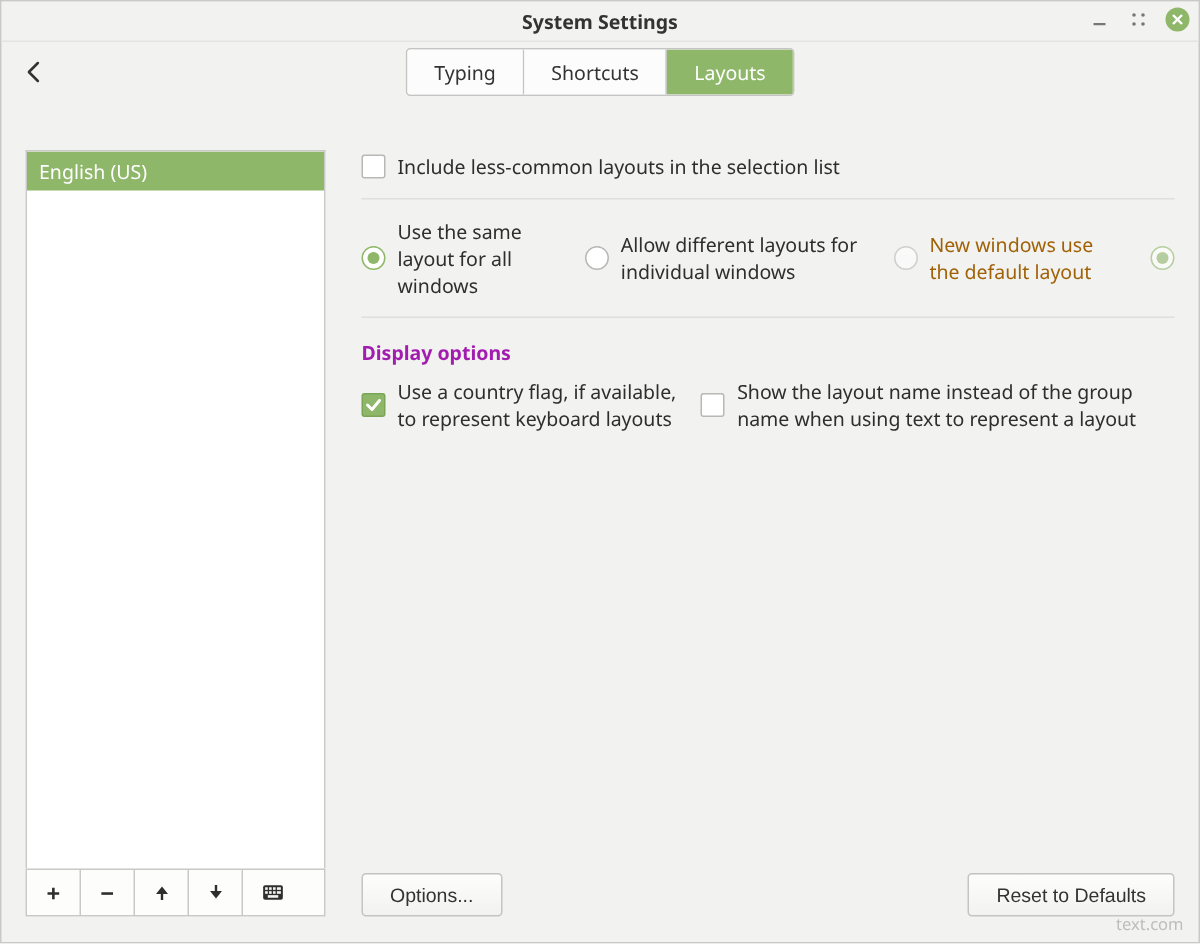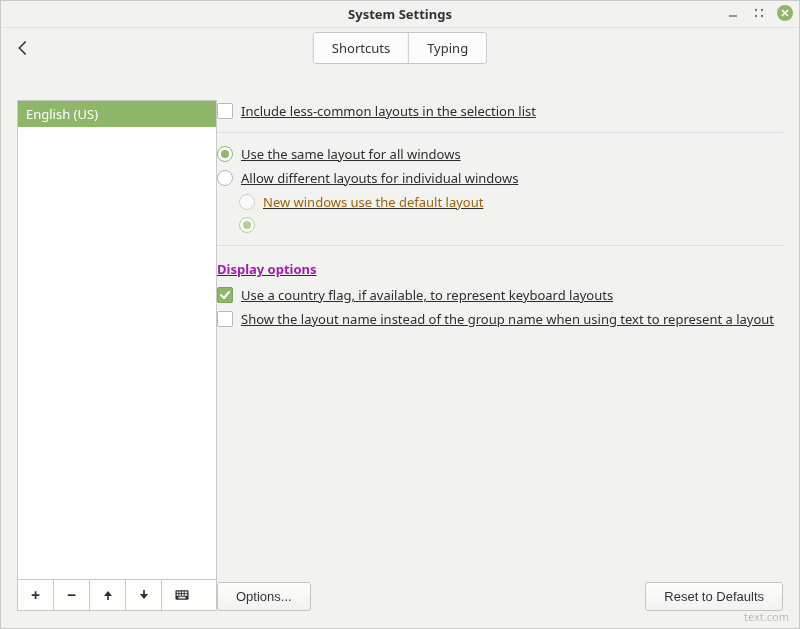--- a/index.html
+++ b/index.html
@@ -88,20 +88,21 @@
   }
   .tab:last-child{border-right:none;}
   .tab.active{
     background:#8fb76a;
     color:#fff;
   }
   
   .content {
     display:flex;
     padding: 32px 16px 16px 16px;
+    gap: 24px;
     height: calc(100% - 28px - 40px);
   }
   .sidebar {
     width: 200px;
     display:flex;
     flex-direction:column;
   }
   .layout-list {
     flex:1;
     background:#fff;
@@ -131,21 +132,20 @@
   }
   .tbtn:last-child{border-right:none; flex:0 0 40px;}
   .tbtn svg{width:14px;height:14px;}
   .tbtn.bold{font-weight:700;font-size:16px;}
   
   .panel {
     flex:1;
     display:flex;
     flex-direction:column;
     position:relative;
-    text-decoration:underline;
   }
   .row {
     display:flex;
     align-items:center;
     gap:8px;
     padding:2px 0;
   }
   .row.sub { padding-left:22px; color:#9a9a98; }
   .row.sub .radio{opacity:0.6;}
   .hr {
@@ -187,21 +187,21 @@
   .btn {
     border:1px solid #c4c4c2;
     background:linear-gradient(#fdfdfc,#f2f2f0);
     padding:6px 18px;
     border-radius:3px;
     font-size:13px;
     cursor:pointer;
     color:#333;
   }
   .option-stack{
-    display:flex;flex-direction:column;gap:2px;
+    display:flex;flex-direction:row;gap:2px;align-items:center;
   }
   .watermark{
     position:absolute;
     right:10px;bottom:4px;
     font-size:11px;
     color:#bdbdbd;
     pointer-events:none;
   }
 </style>
 </head>
@@ -234,22 +234,23 @@
     </div>
   </div>
 
   <div class="headerrow">
     <span class="back-arrow">
       <svg viewBox="0 0 24 24" width="18" height="18">
           <path d="M15 4 L7 12 L15 20" fill="none" stroke="currentColor" stroke-width="2.2" stroke-linecap="round" stroke-linejoin="round"></path>
         </svg>
     </span>
     <div class="tabs">
+      <div class="tab">Typing</div>
       <div class="tab">Shortcuts</div>
-      <div class="tab">Typing</div>
+      <div class="tab active">Layouts</div>
     </div>
   </div>
 
   <div class="content">
 
     <div class="sidebar">
       <div class="layout-list">
         <div class="layout-item">English (US)</div>
       </div>
       <div class="list-toolbar">

